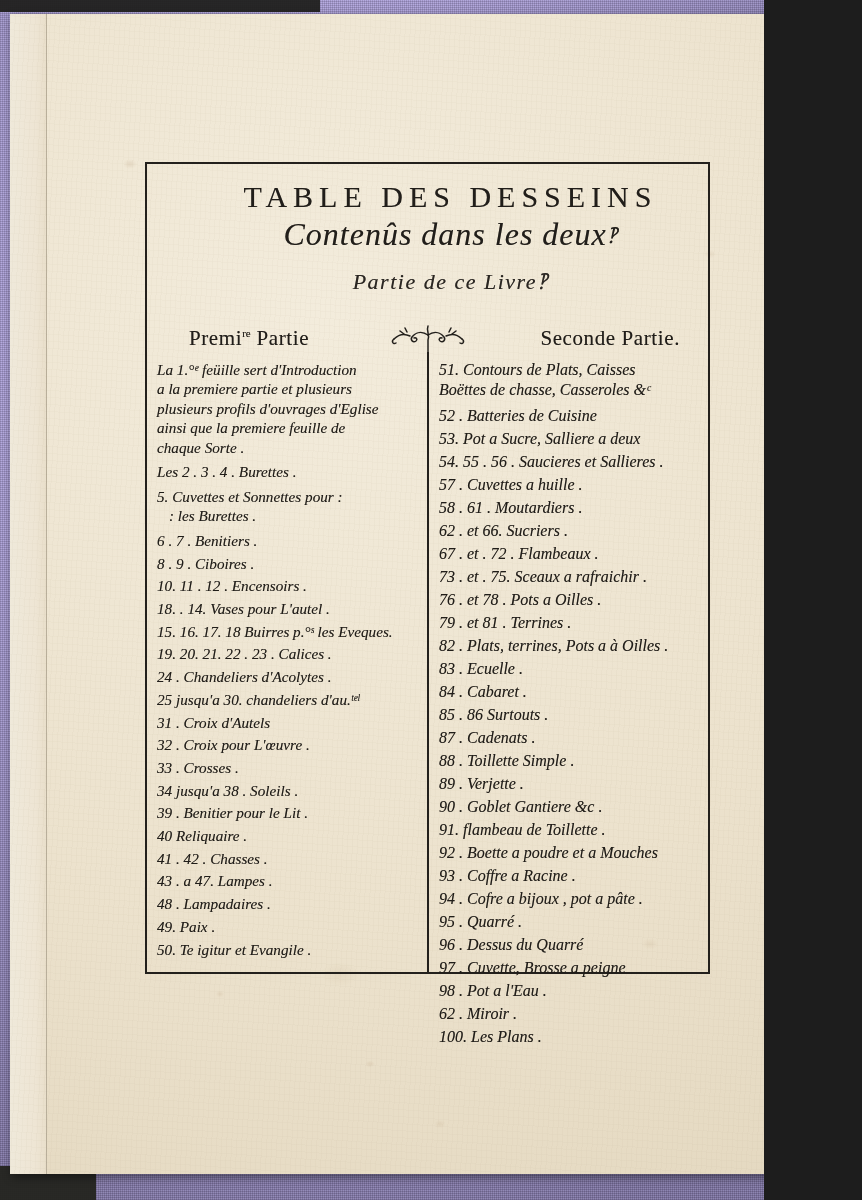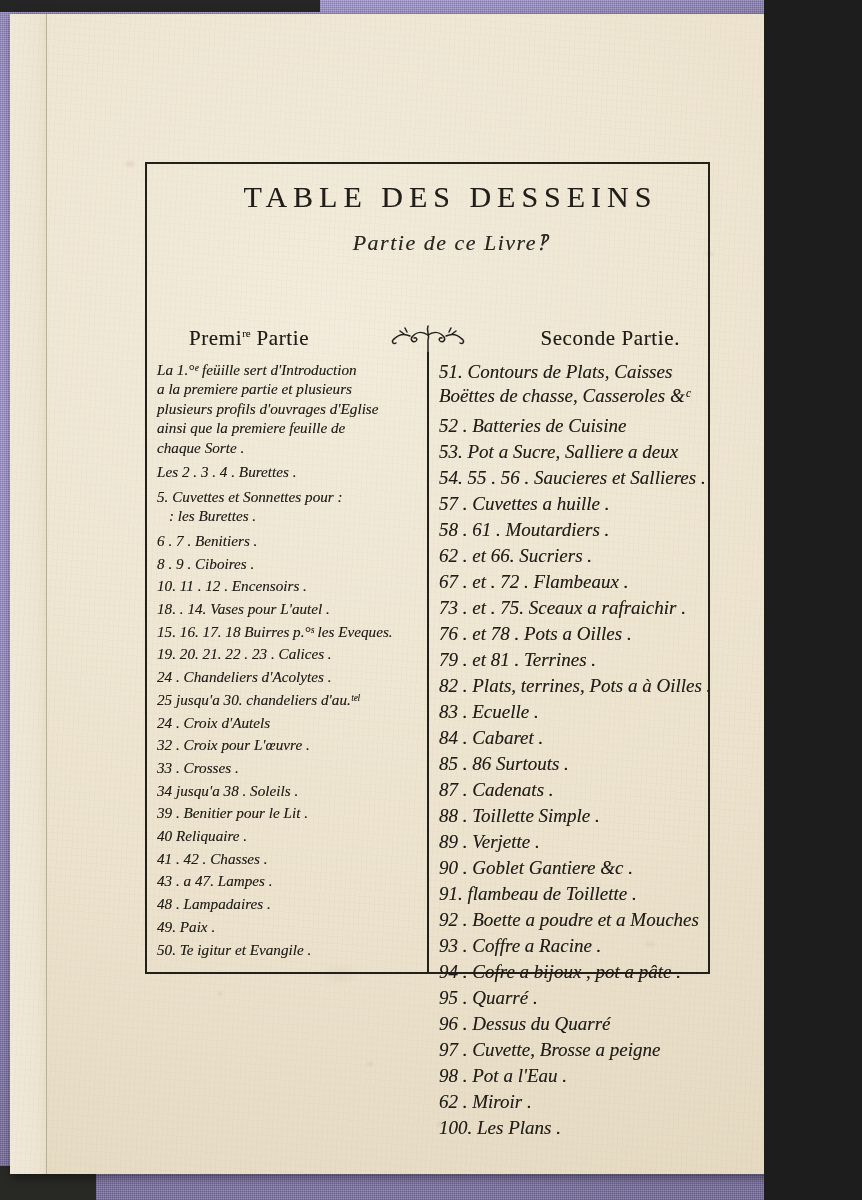--- a/index.html
+++ b/index.html
@@ -222,21 +222,21 @@
   .col.right { left: 292px; width: 266px; }
 
   .entry {
     font-family: "Liberation Serif", serif;
     font-style: italic;
     color: #201d19;
     line-height: 1.0;
     white-space: nowrap;
   }
   .col.left .entry  { font-size: 15.2px; margin-bottom: 7.5px; }
-  .col.right .entry { font-size: 19px; margin-bottom: 7.0px; font-style: italic; }
+  .col.right .entry { font-size: 16px; margin-bottom: 7.0px; font-style: italic; }
 
   
   .entry .cont {
     display: block;
     white-space: nowrap;
   }
 
   
   .entry, .title-main, .title-script, .title-sub, .col-head {
     text-shadow: 0 0 0.6px rgba(35,30,25,0.45);
@@ -257,20 +257,23 @@
     <div class="paper-grain"></div>
     <div class="foxing"></div>
 
     <div id="folio">85</div>
 
     <div id="frame">
       <div class="frame-inner">
 
         <div class="title-block">
           <div class="title-main">TABLE DES DESSEINS</div>
+          <div class="title-script">
+            <span>Contenûs dans les deux</span><span class="flourish-tail">‽</span>
+          </div>
           <div class="title-sub">
             <span>Partie  de ce Livre</span><span class="flourish-tail">‽</span>
           </div>
         </div>
 
         <div class="col-heads">
           <div class="col-head left">
             <span>Premi</span><sup>re</sup>&nbsp;<span>Partie</span>
           </div>
 
@@ -327,21 +330,21 @@
               <div class="entry">
                 <span class="cont">19. 20. 21. 22 . 23 . Calices .</span>
               </div>
               <div class="entry">
                 <span class="cont">24 . Chandeliers d'Acolytes .</span>
               </div>
               <div class="entry">
                 <span class="cont">25  jusqu'a 30. chandeliers d'au.ᵗᵉˡ</span>
               </div>
               <div class="entry">
-                <span class="cont">24 . Croix d'Autels</span>
+                <span class="cont">31 . Croix d'Autels</span>
               </div>
               <div class="entry">
                 <span class="cont">32 . Croix pour L'œuvre .</span>
               </div>
               <div class="entry">
                 <span class="cont">33 . Crosses .</span>
               </div>
               <div class="entry">
                 <span class="cont">34 jusqu'a 38 . Soleils .</span>
               </div>

